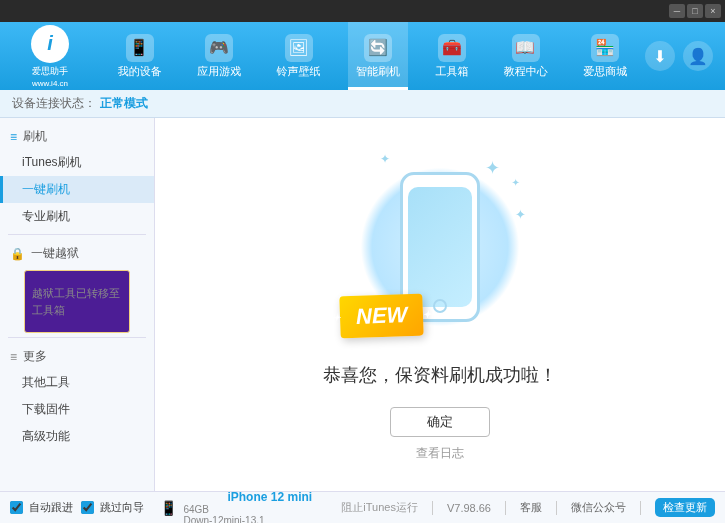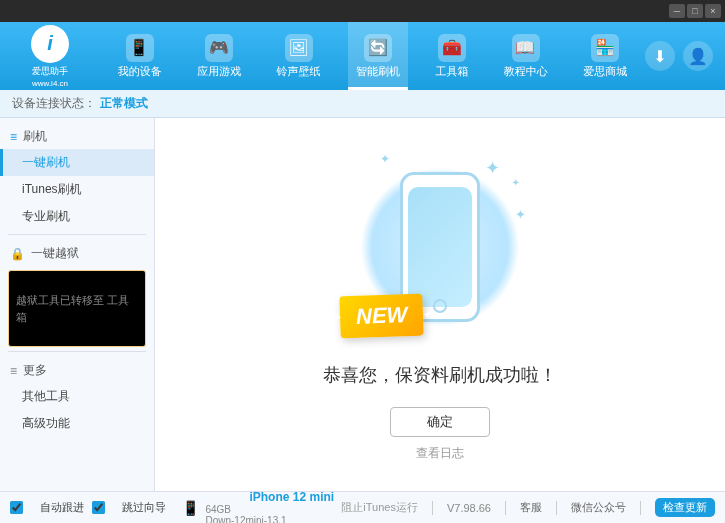--- a/index.html
+++ b/index.html
@@ -121,25 +121,25 @@
     }
     .sidebar-divider {
       height: 1px; background: #dde; margin: 4px 8px;
     }
     .sidebar-section-header2 {
       display: flex; align-items: center;
       padding: 6px 10px 4px;
       color: #555; font-size: 12px;
     }
     .sidebar-warning-box {
-      margin: 4px 8px;
-      background: #000000;
+      margin: 4px 24px;
+      background: #4c1d95;
       border: 1px solid #f0d080;
       border-radius: 3px;
-      padding: 21px 7px;
+      padding: 14px 7px;
       font-size: 11px; color: #888;
       line-height: 1.5;
     }
     .sidebar-section-more {
       display: flex; align-items: center;
       padding: 6px 10px 4px;
       color: #555; font-size: 12px;
     }
     .sidebar-more-icon { margin-right: 6px; color: #888; }
 
@@ -248,21 +248,21 @@
       background: #f5f8fc;
       border-top: 1px solid #dde;
       display: flex;
       align-items: center;
       padding: 0 10px;
     }
     .bottom-left {
       display: flex; align-items: center; gap: 8px; flex: 1;
     }
     .checkbox-item {
-      display: flex; align-items: center; gap: 17px;
+      display: flex; align-items: center; gap: 6px;
       cursor: pointer;
     }
     .checkbox-item input { accent-color: #1a9ee0; cursor: pointer; }
     .checkbox-label { font-size: 11px; color: #444; }
 
     .device-info {
       display: flex; align-items: center; gap: 6px; margin-left: 8px;
     }
     .device-icon { color: #1a9ee0; font-size: 14px; }
     .device-name { font-size: 12px; font-weight: bold; color: #1a9ee0; margin-left: 44px; }
@@ -350,42 +350,43 @@
   <span class="status-value">正常模式</span>
 </div>
 
 <div class="main-area">
 
   <div class="sidebar">
     <div class="sidebar-section-header">
       <span class="icon">≡</span>
       <span>刷机</span>
     </div>
+    <div class="sidebar-item">iTunes刷机</div>
     <div class="sidebar-item active">一键刷机</div>
-    <div class="sidebar-item">iTunes刷机</div>
     <div class="sidebar-item">专业刷机</div>
 
     <div class="sidebar-divider"></div>
 
     <div class="sidebar-section-header2">
       <span style="margin-right:6px; color:#bbb; font-size:12px;">🔒</span>
       <span>一键越狱</span>
     </div>
     <div class="sidebar-warning-box">
       <span>越狱工具已转移至
 工具箱</span>
     </div>
 
     <div class="sidebar-divider"></div>
 
     <div class="sidebar-section-more">
       <span class="sidebar-more-icon">≡</span>
       <span>更多</span>
     </div>
     <div class="sidebar-item">其他工具</div>
+    <div class="sidebar-item">下载固件</div>
     <div class="sidebar-item">高级功能</div>
   </div>
 
   <div class="center-content">
     <div class="illustration">
 
       <div class="phone-circle-bg"></div>
 
       <div class="phone-body">
         <div class="phone-screen"></div>

